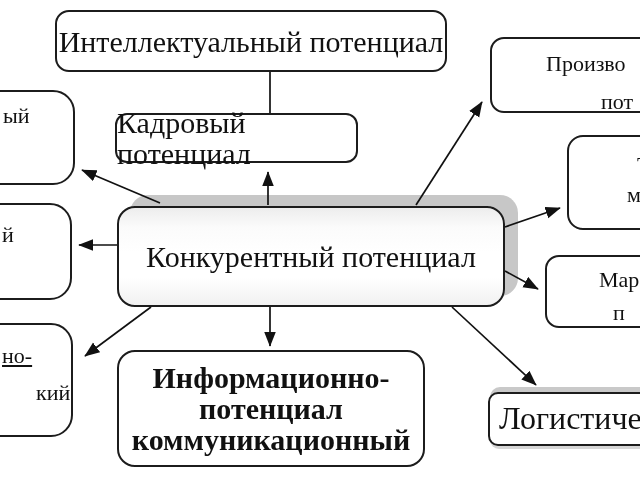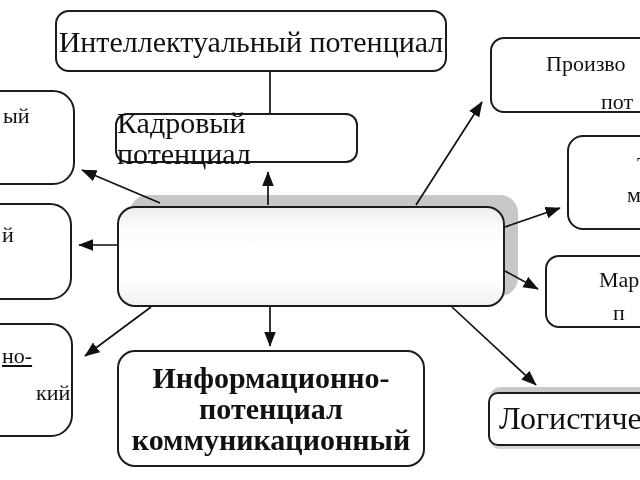--- a/index.html
+++ b/index.html
@@ -49,20 +49,21 @@
   <span class="frag" style="left:120px;top:17px;">й</span>
 </div>
 
 <div class="node node-left" style="left:-120px;top:323px;width:193px;height:114px;">
   <span class="frag" style="left:120px;top:18px;text-decoration:underline;">но-</span>
   <span class="frag" style="left:120px;top:55px;margin-left:34px;">кий</span>
 </div>
 
 <div class="node node-central" style="left:117px;top:206px;width:388px;height:101px;">
   <div class="ctr" style="flex-direction:column;line-height:33px;">
+    <div>Конкурентный потенциал</div>
   </div>
 </div>
 
 <div class="node" style="left:490px;top:37px;width:260px;height:76px;border-radius:14px;">
   <span class="frag" style="left:54px;top:12px;">Произво</span>
   <span class="frag" style="left:109px;top:42px;margin-top:8px;">пот</span>
 </div>
 
 <div class="node" style="left:567px;top:135px;width:200px;height:95px;">
   <span class="frag" style="left:68px;top:15px;">Т</span>

